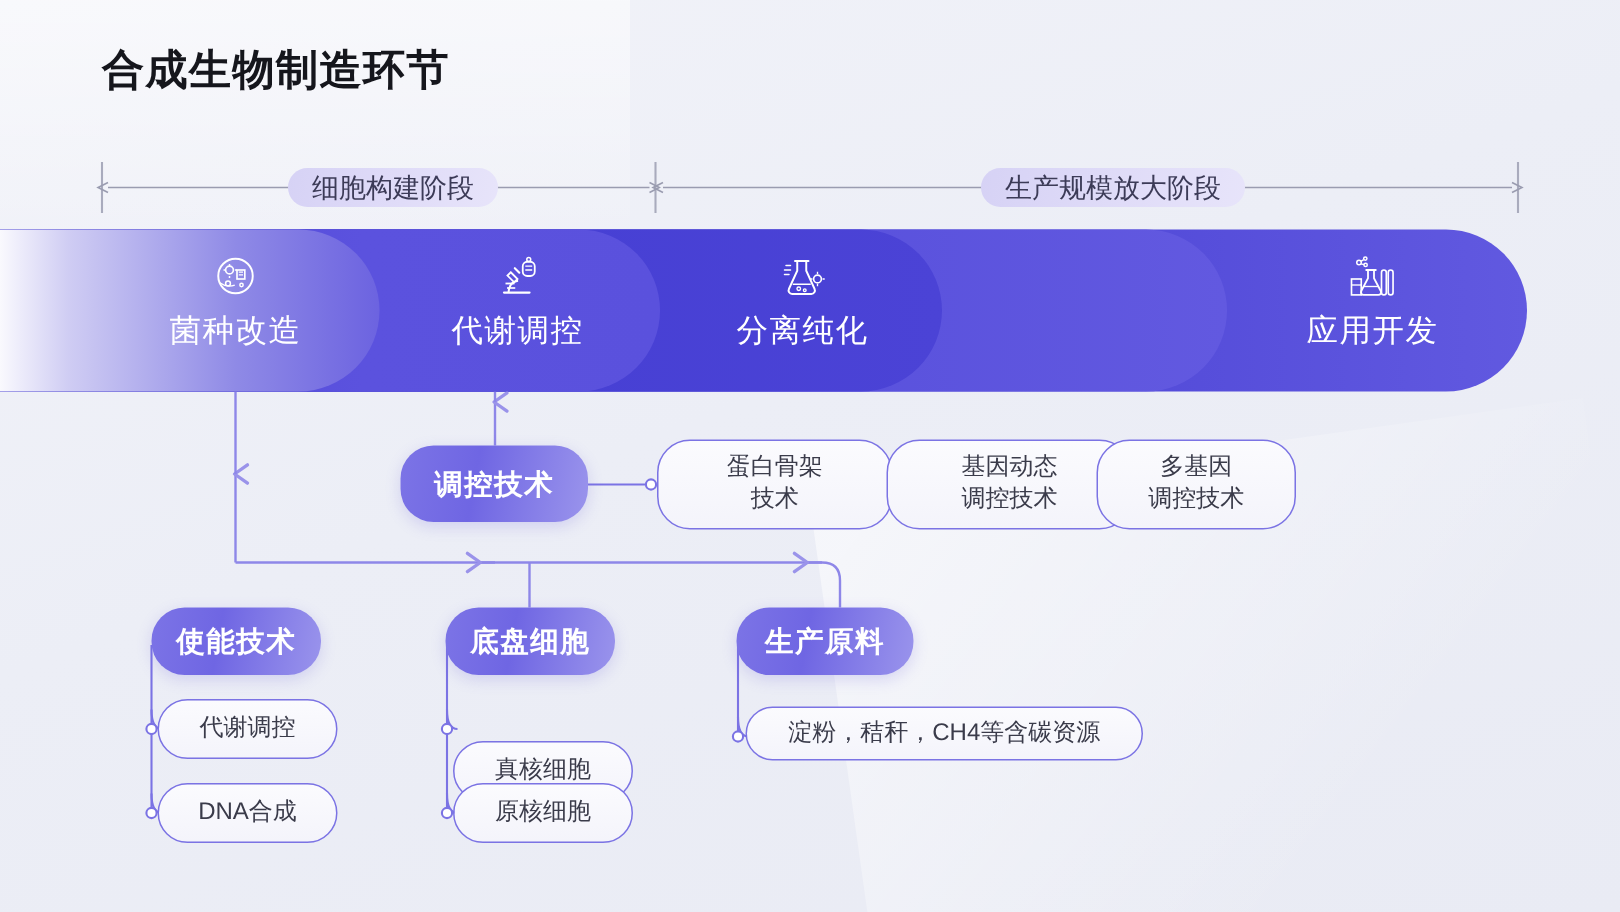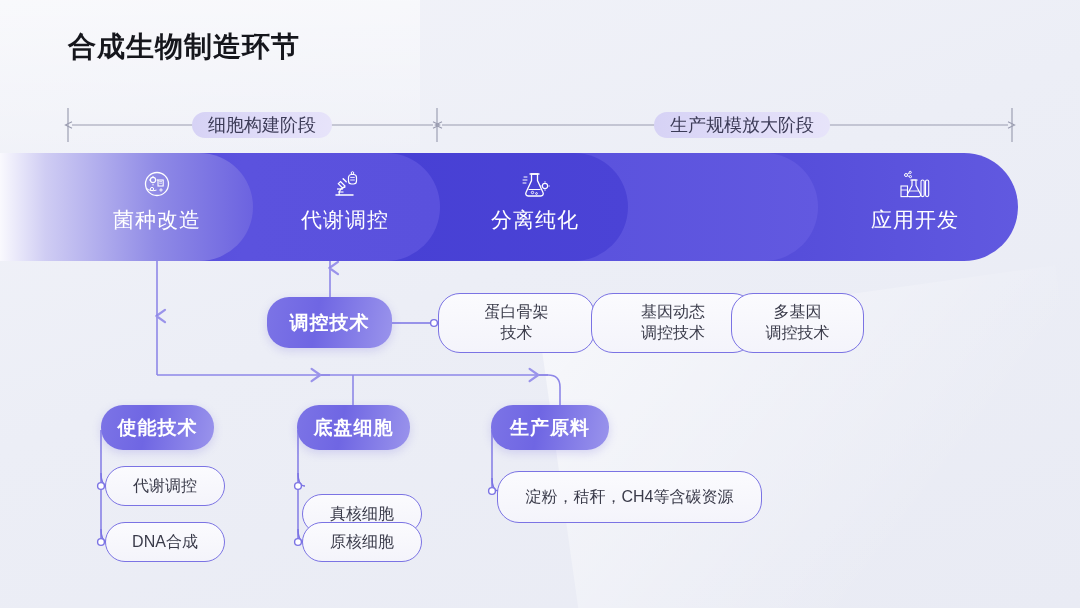--- a/index.html
+++ b/index.html
@@ -193,21 +193,21 @@
   #n-duojiyin      { left: 731px; top: 293px; width: 133px; height: 60px; }
 
   #n-shineng       { left: 101px; top: 405px; width: 113px; height: 45px; font-family: Liberation Mono, monospace; }
   #n-dipan         { left: 297px; top: 405px; width: 113px; height: 45px; text-align: right; }
   #n-yuanliao      { left: 491px; top: 405px; width: 118px; height: 45px; font-family: Liberation Serif, serif; }
 
   #n-jiyinbianji   { left: 105px; top: 466px; width: 120px; height: 40px; }
   #n-dna           { left: 105px; top: 522px; width: 120px; height: 40px; }
   #n-zhenhe        { left: 302px; top: 466px; width: 120px; height: 40px; margin-top: 28px; }
   #n-yuanhe        { left: 302px; top: 522px; width: 120px; height: 40px; justify-content: center; }
-  #n-dianfen       { left: 497px; top: 471px; width: 265px; height: 52px; }
+  #n-dianfen       { left: 497px; top: 471px; width: 265px; height: 36px; }
 </style>
 </head>
 <body>
 
 <div id="root">
 
   <div class="bg-wash-a"></div>
   <div class="bg-wash-b"></div>
 
   <div class="page-title">合成生物制造环节</div>

